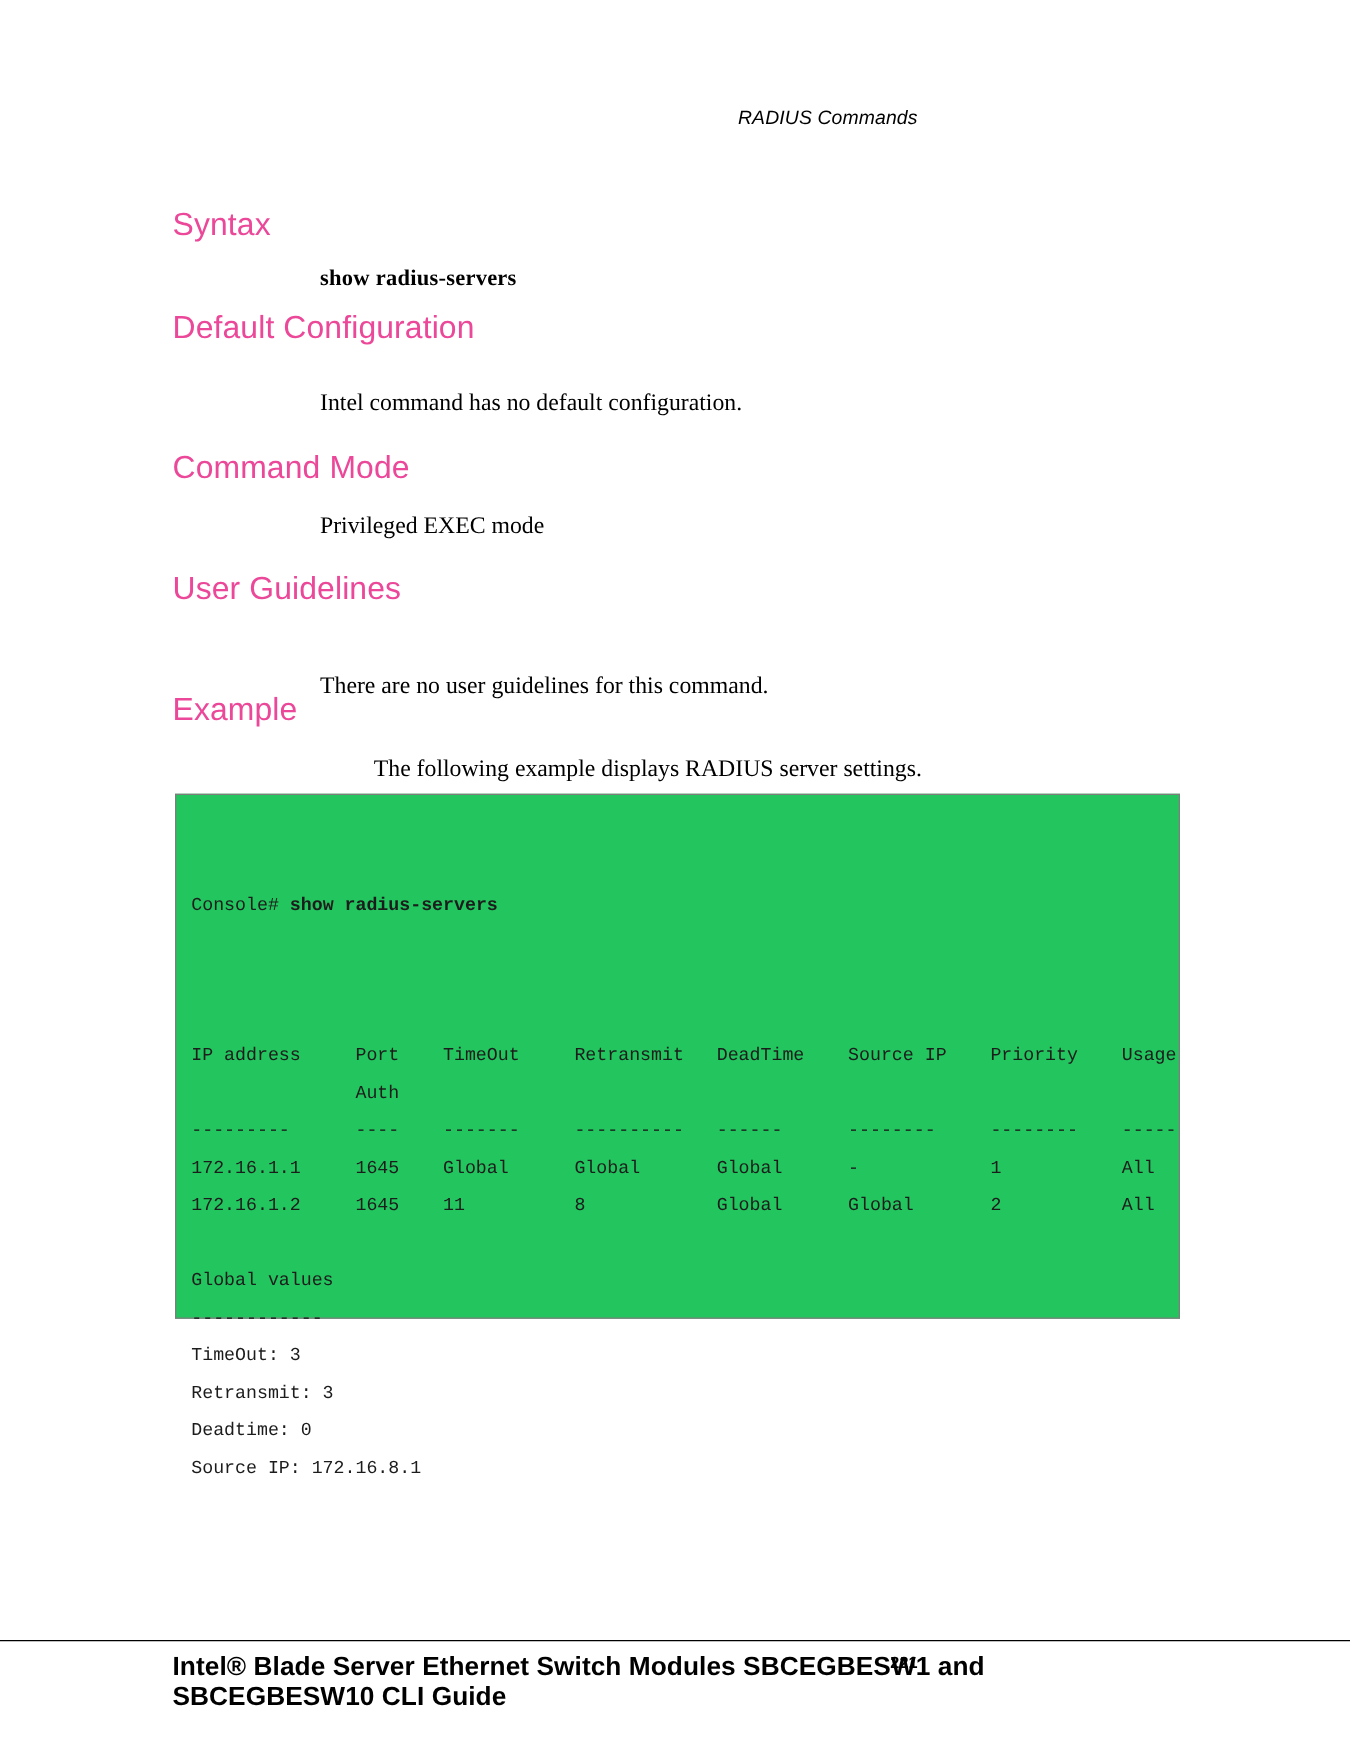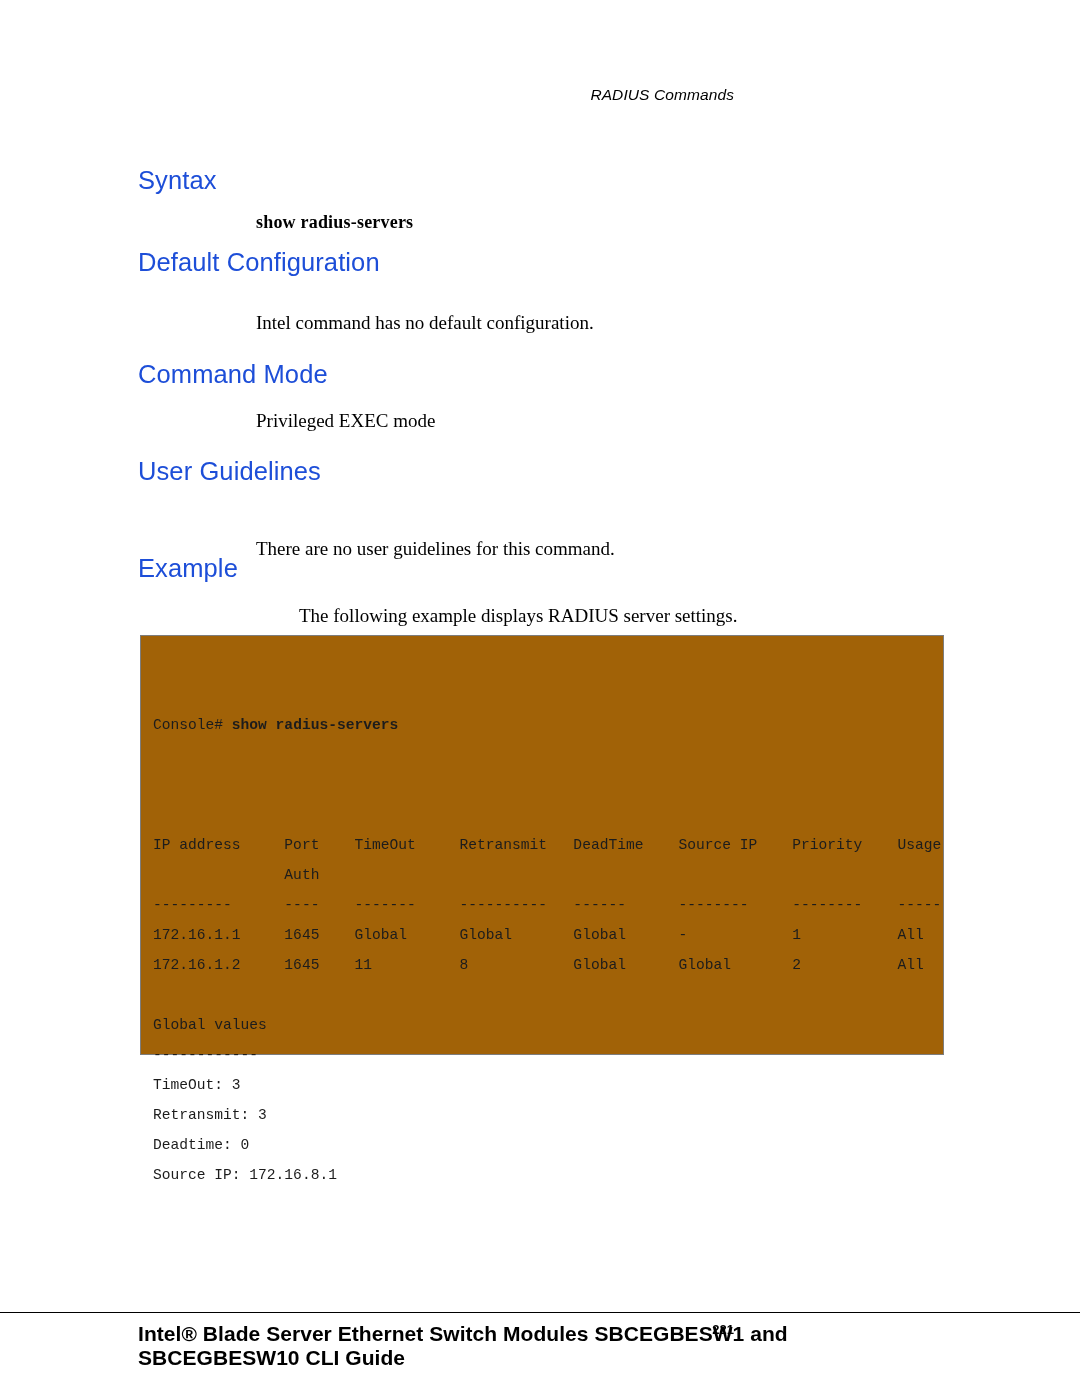--- a/index.html
+++ b/index.html
@@ -32,21 +32,21 @@
   }
   .content {
     position: absolute;
     left: 138px;
     top: 150px;
     width: 820px;
   }
   h2.blue {
     font-family: "Liberation Sans", sans-serif;
     font-weight: normal;
-    color: #1d4ed8;
+    color: #ec4899;
     font-size: 25.5px;
     margin: 0;
     padding: 0;
     letter-spacing: 0.1px;
   }
   .sec-syntax { position: absolute; left: 0px; top: 16px; }
   .syntax-cmd {
     position: absolute;
     left: 118px;
     top: 62px;
@@ -85,21 +85,21 @@
     font-size: 19px;
     margin-left: 43px;
   }
   .console-box {
     position: absolute;
     left: 2px;
     top: 485px;
     width: 804px;
     height: 420px;
     border: 1px solid #7d7d7d;
-    background: #a16207;
+    background: #22c55e;
     box-sizing: border-box;
   }
   .console-inner {
     position: absolute;
     left: 12px;
     top: 14px;
     right: 6px;
     font-family: "Liberation Mono", monospace;
     font-size: 14.6px;
     line-height: 30px;

